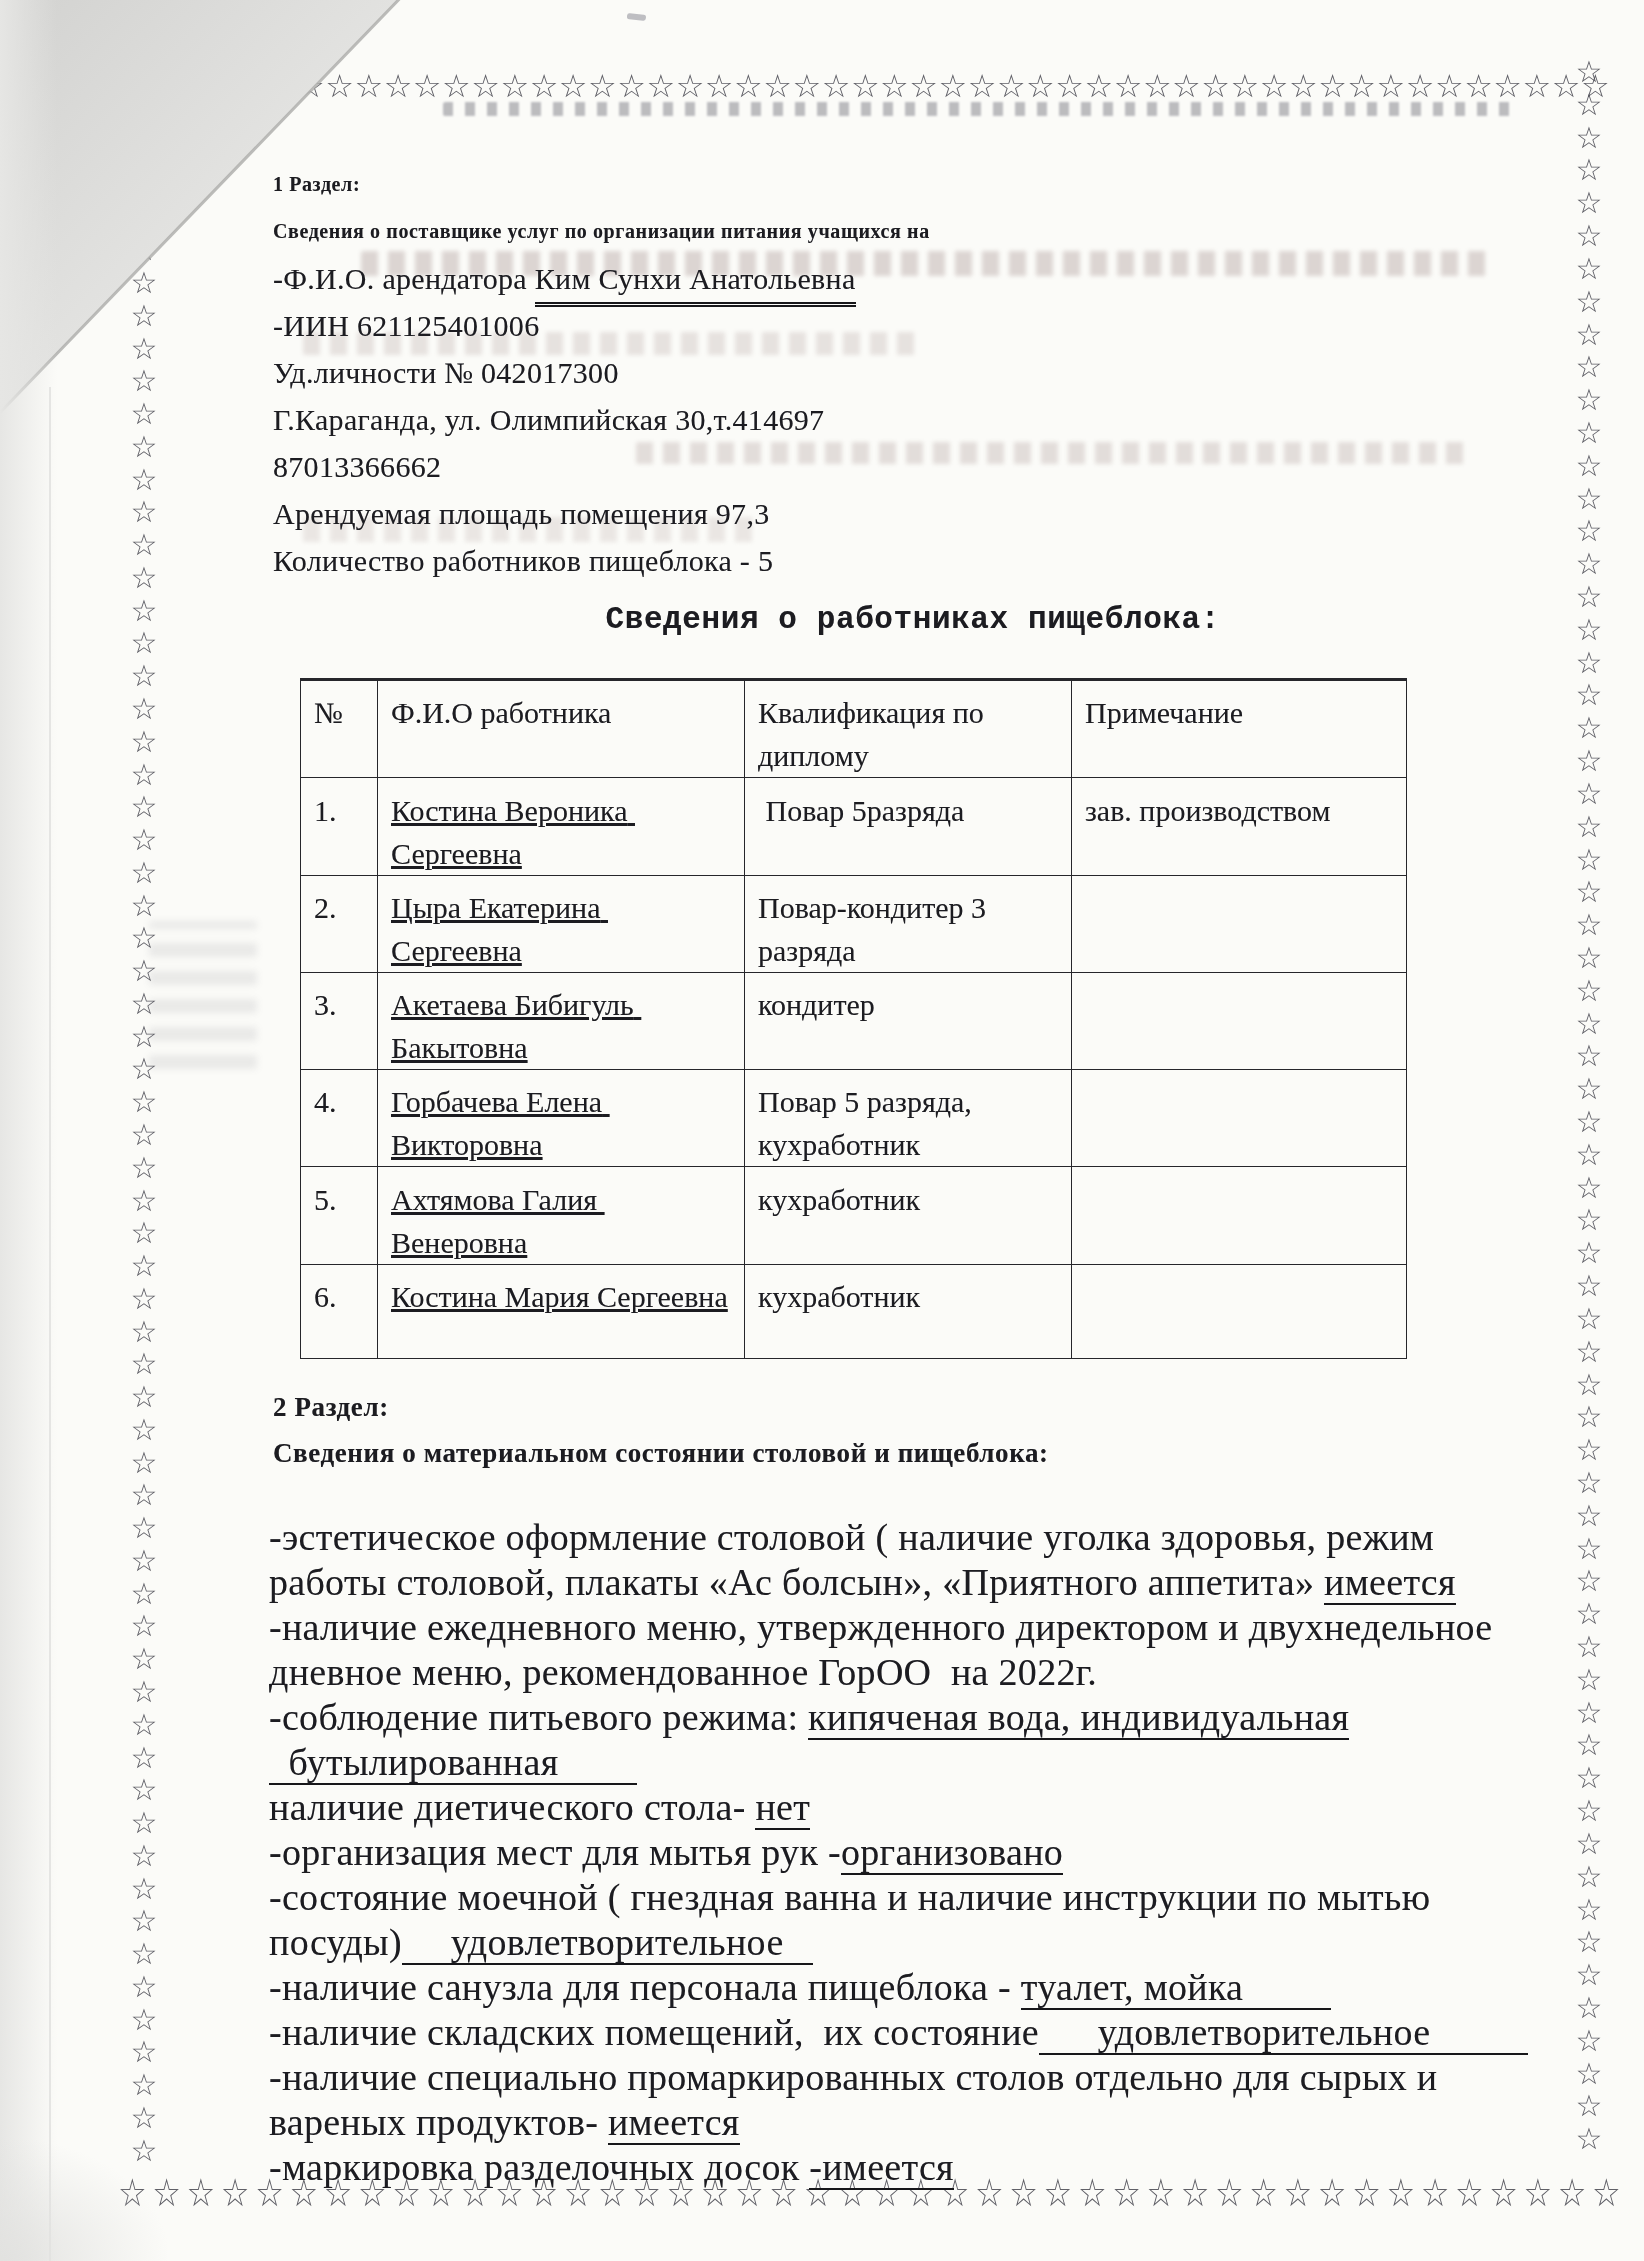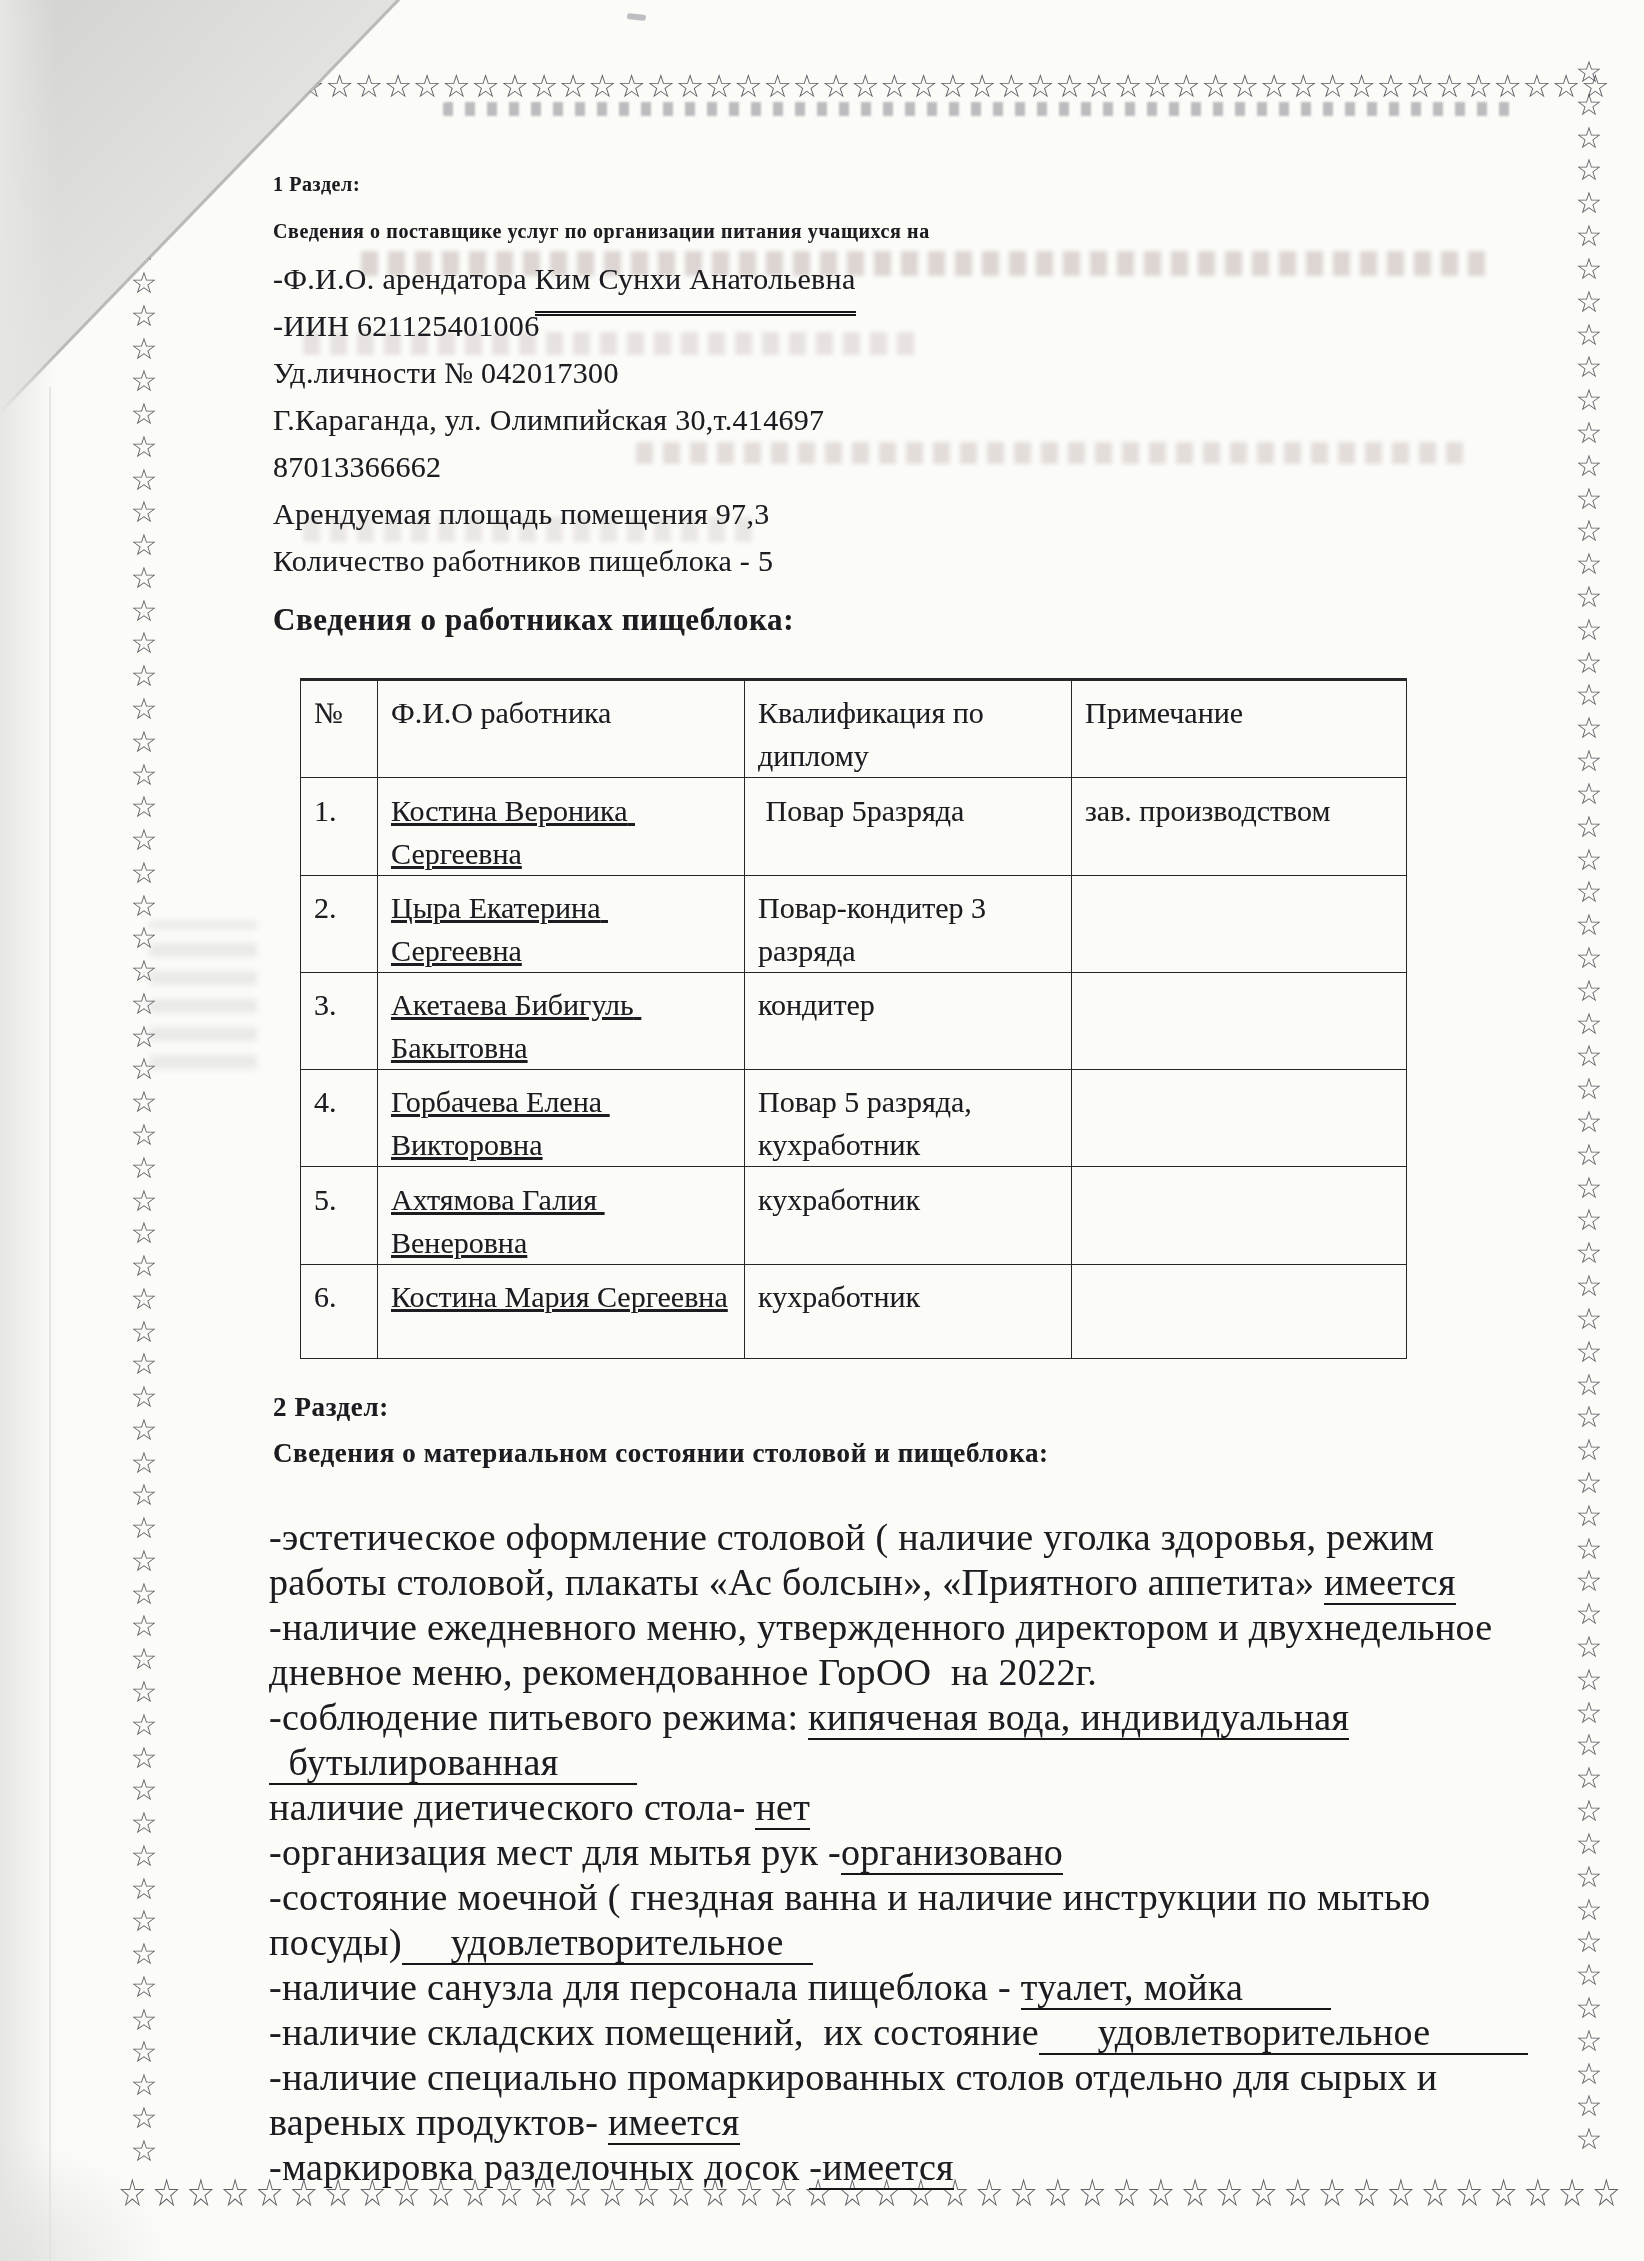--- a/index.html
+++ b/index.html
@@ -49,23 +49,23 @@
   #stars-top{left:150px;top:70px;width:1460px;}
   #stars-bottom{left:118px;top:2174px;width:1503px;transform:scaleY(1.2);transform-origin:top;}
   #stars-left{left:129px;top:137px;height:2029px;width:30px;}
   #stars-right{left:1574px;top:57px;height:2098px;width:30px;}
   
   .txt{text-shadow:0 0 0.6px rgba(28,28,33,.35);}
   .sec1{position:absolute;left:273px;top:161px;width:1288px;font-size:30px;letter-spacing:0.3px;}
   .sec1 .ln{height:47px;line-height:47px;white-space:pre;}
   .b{font-weight:bold;font-size:20px;letter-spacing:0.6px;}
   .u{border-bottom:2.3px solid #17171a;}
-  .u-double{border-bottom:5.2px double #17171a;padding-bottom:16px;}
-  .table-title{position:absolute;left:273px;top:602px;width:947px;text-align:left;
-    font-weight:bold;font-size:31px;letter-spacing:0.6px;}
+  .u-double{border-bottom:5.2px double #17171a;padding-bottom:7px;}
+  .table-title{position:absolute;left:273px;top:602px;width:947px;text-align:right;
+    font-weight:bold;font-size:31px;letter-spacing:0.6px;font-family:Liberation Mono, monospace;}
   table.staff{
     position:absolute;left:300px;top:678px;width:1105px;
     border-collapse:collapse;table-layout:fixed;font-size:30px;
     border:1.9px solid #26262b;border-top-width:3.9px;
   }
   table.staff th,table.staff td{
     border:1.6px solid #26262b;vertical-align:top;text-align:left;font-weight:normal;
     padding:10.3px 6.4px 0 13px;line-height:43px;white-space:pre-wrap;
     text-shadow:0 0 0.6px rgba(28,28,33,.35);
   }

